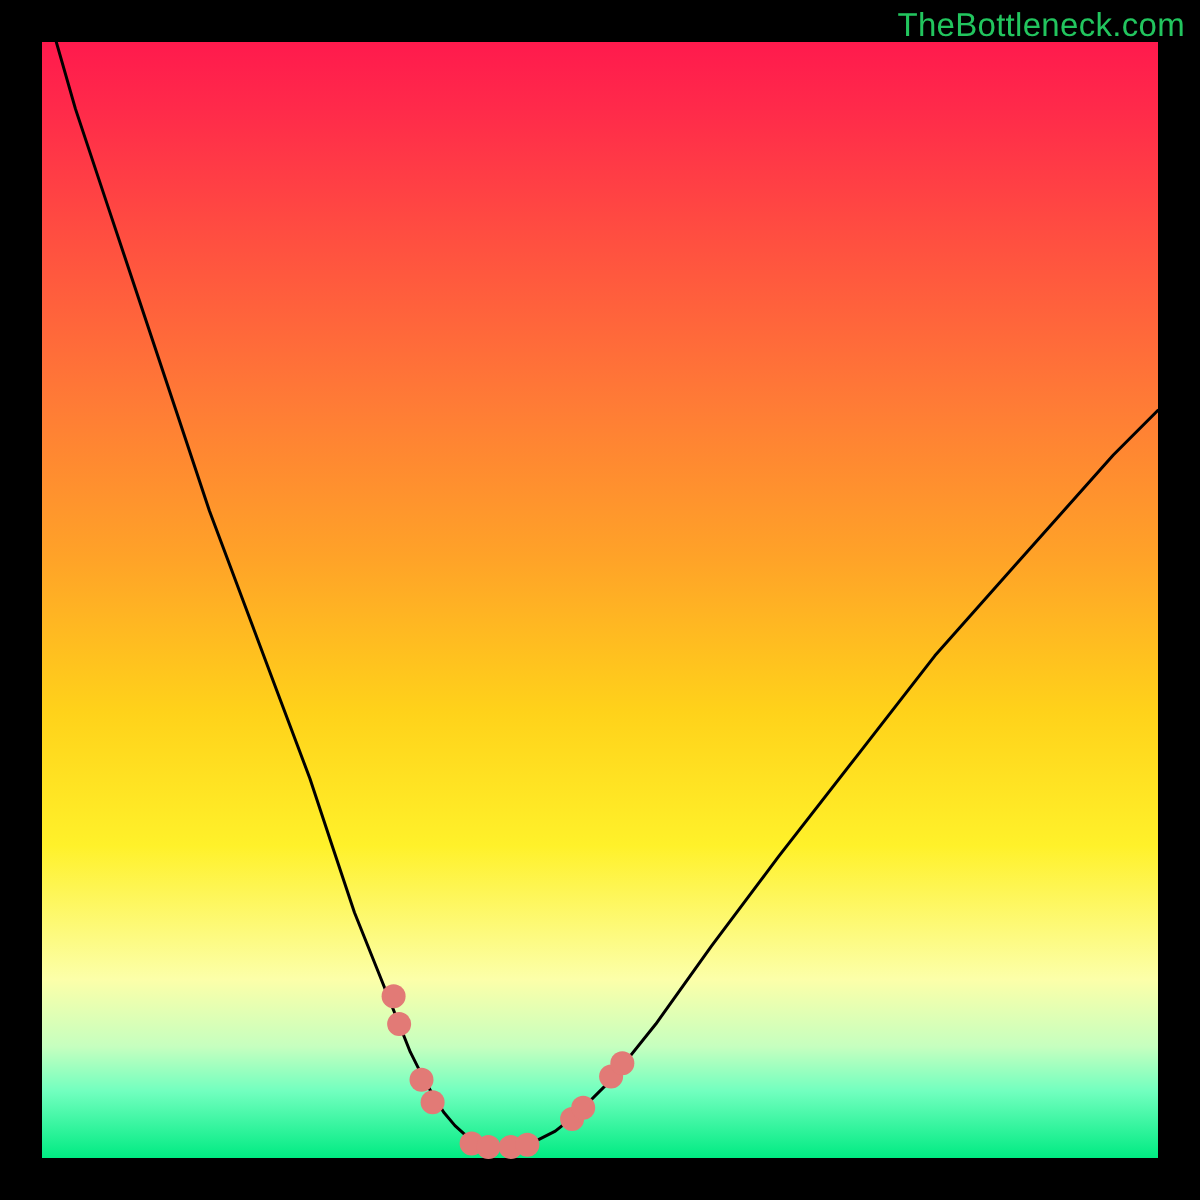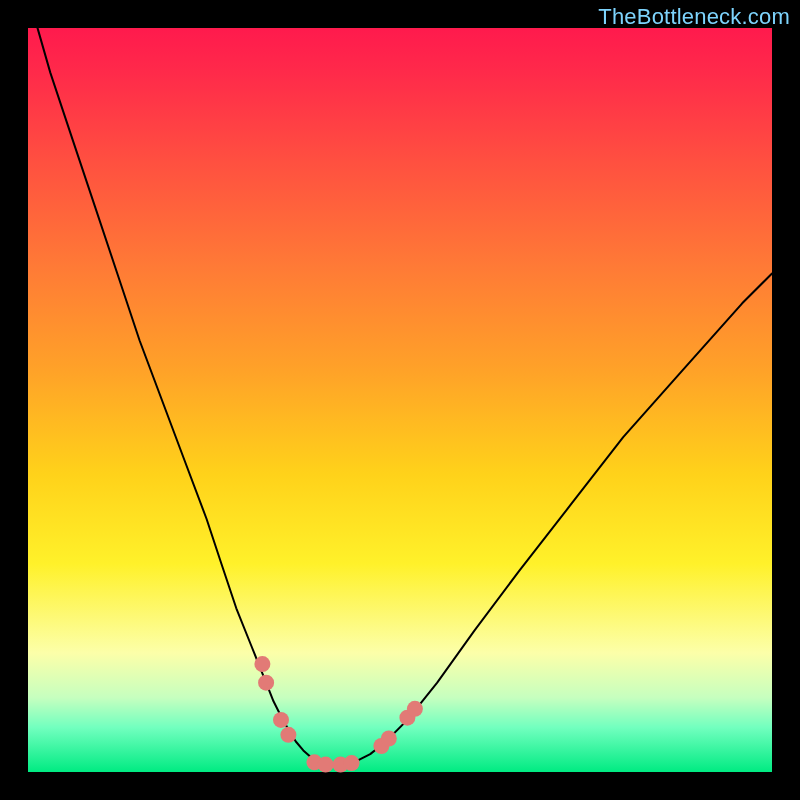--- a/index.html
+++ b/index.html
@@ -35,21 +35,21 @@
       #fcffa9 84%,
       #c6ffbf 90%,
       #72ffbf 94%,
       #00eb82 100%
     );
   }
   .watermark {
     position: absolute;
     top: 4px;
     right: 10px;
-    color: #7dd3fc;
+    color: #22c55e;
     font-size: 22px;
     letter-spacing: 0.2px;
     font-weight: 400;
     margin-left: 40px;
   }
   svg.curve {
     position: absolute;
     left: 0; top: 0;
     width: 744px; height: 744px;
     overflow: visible;

